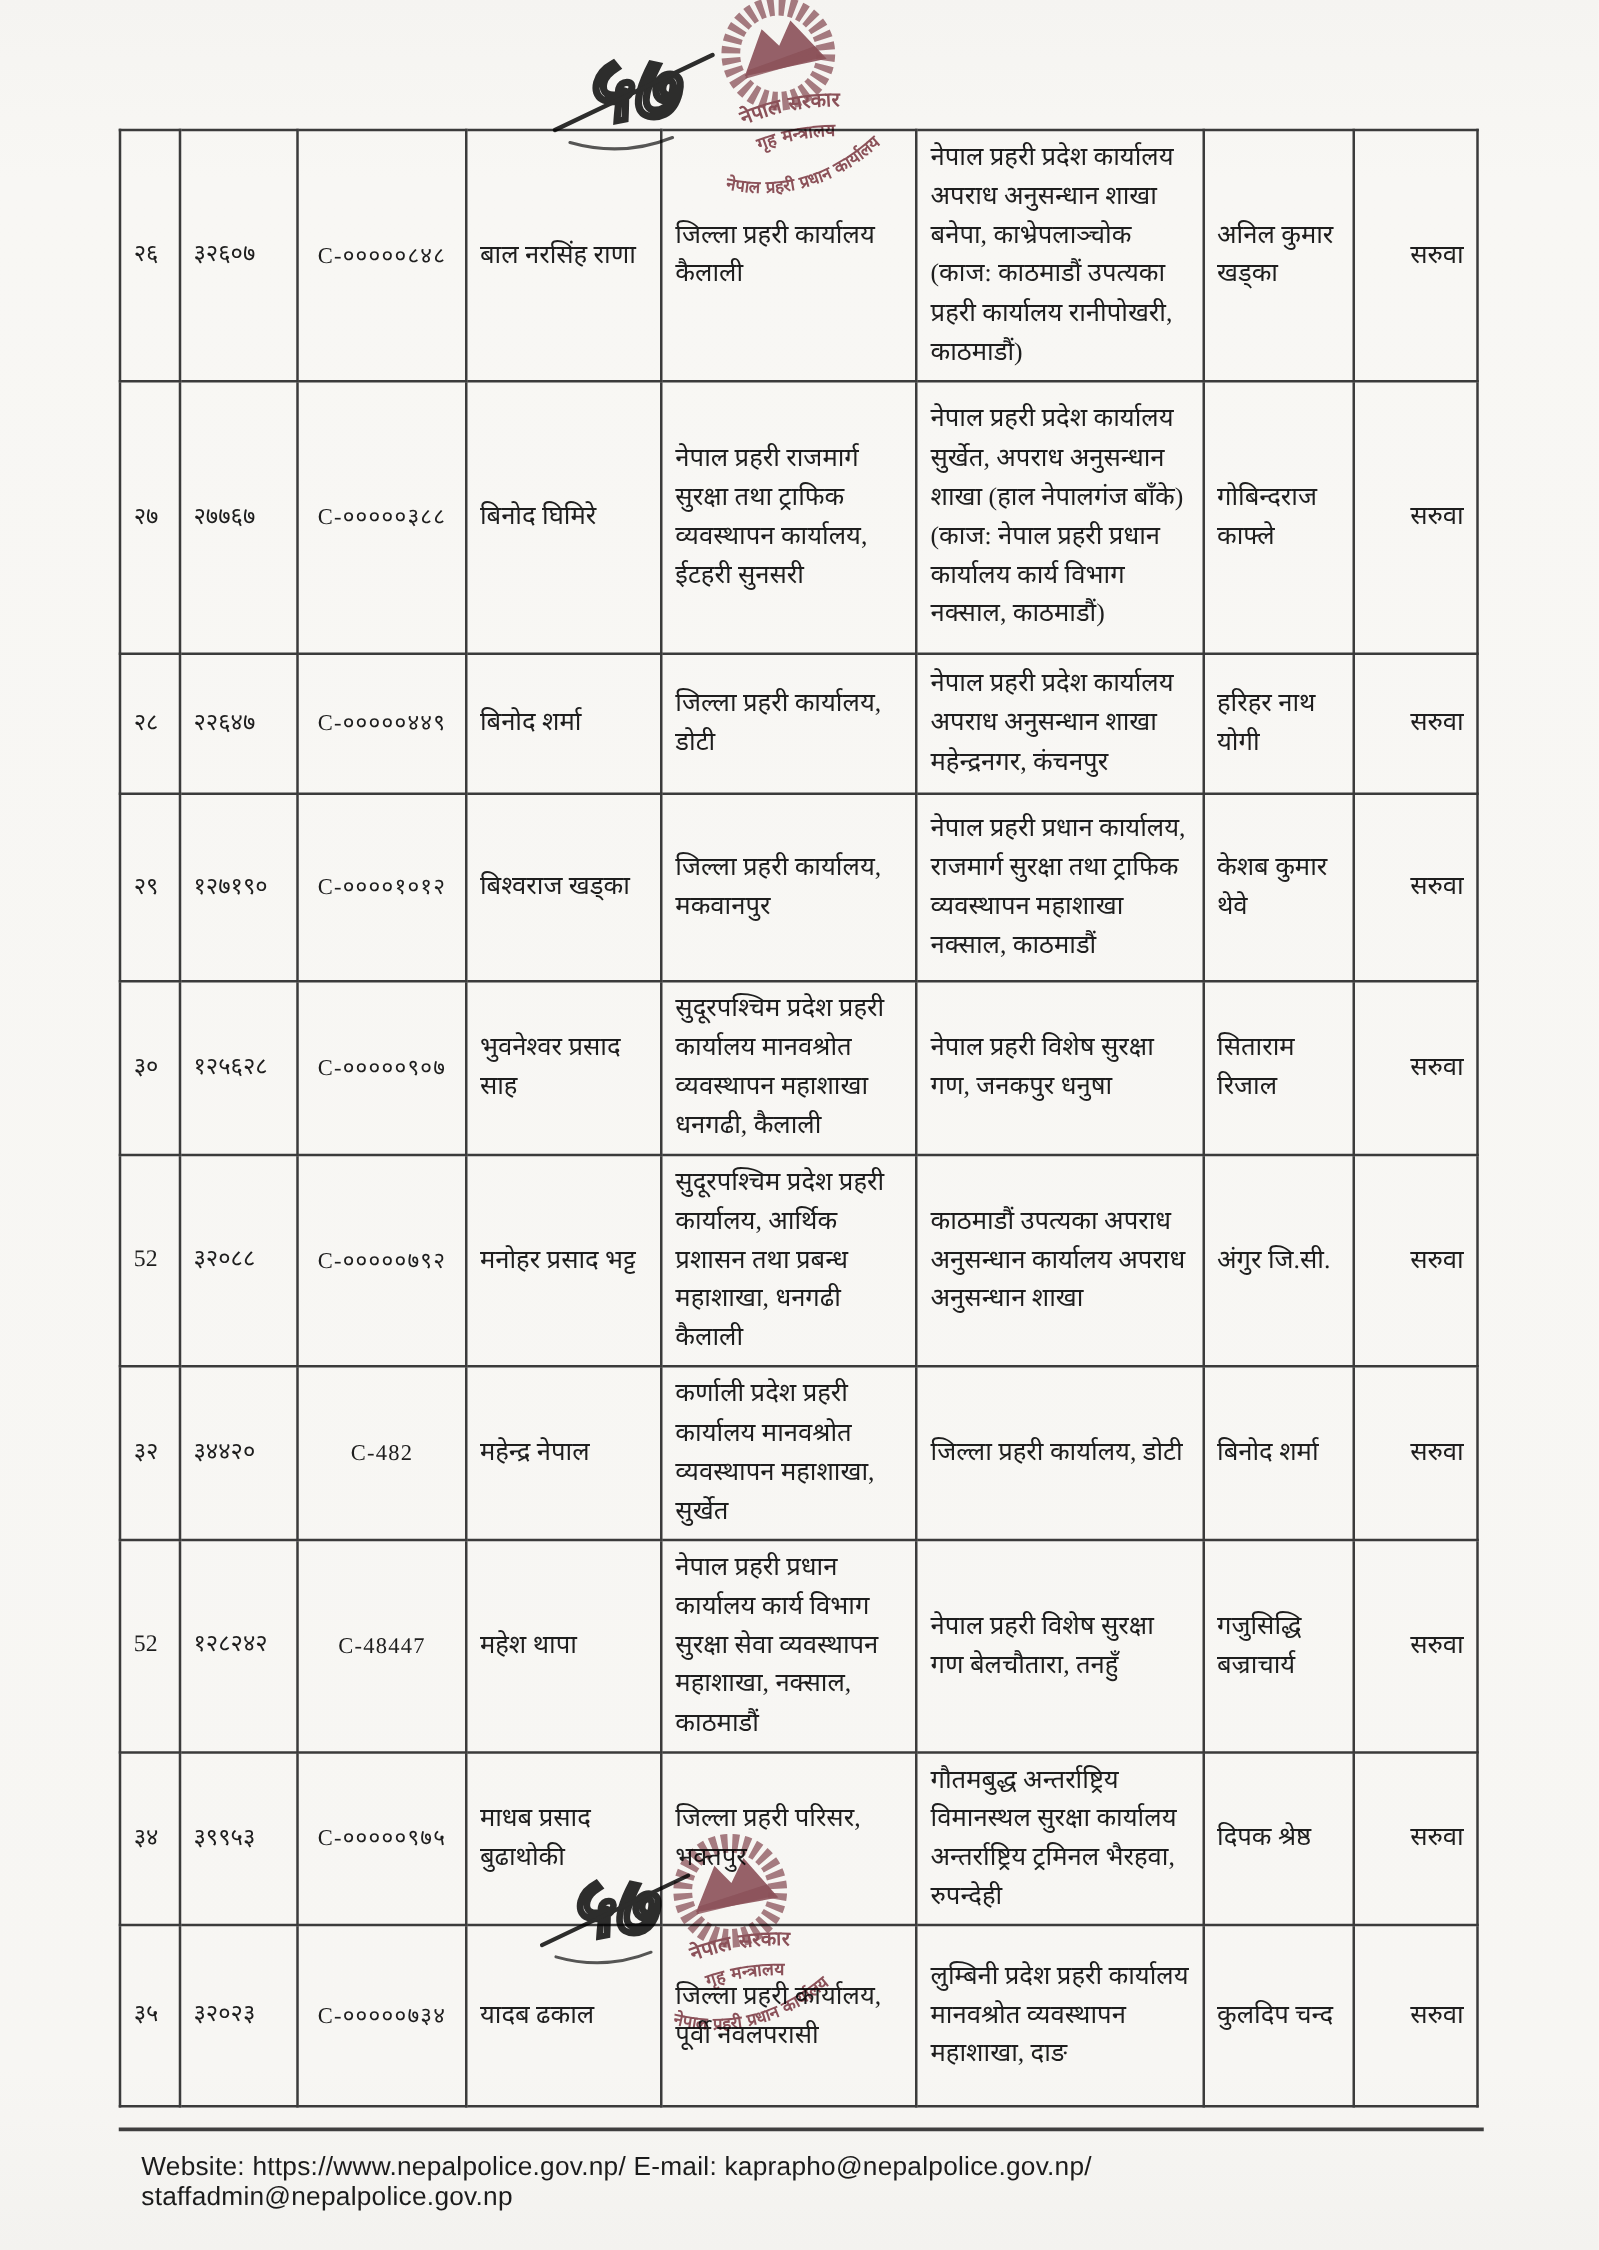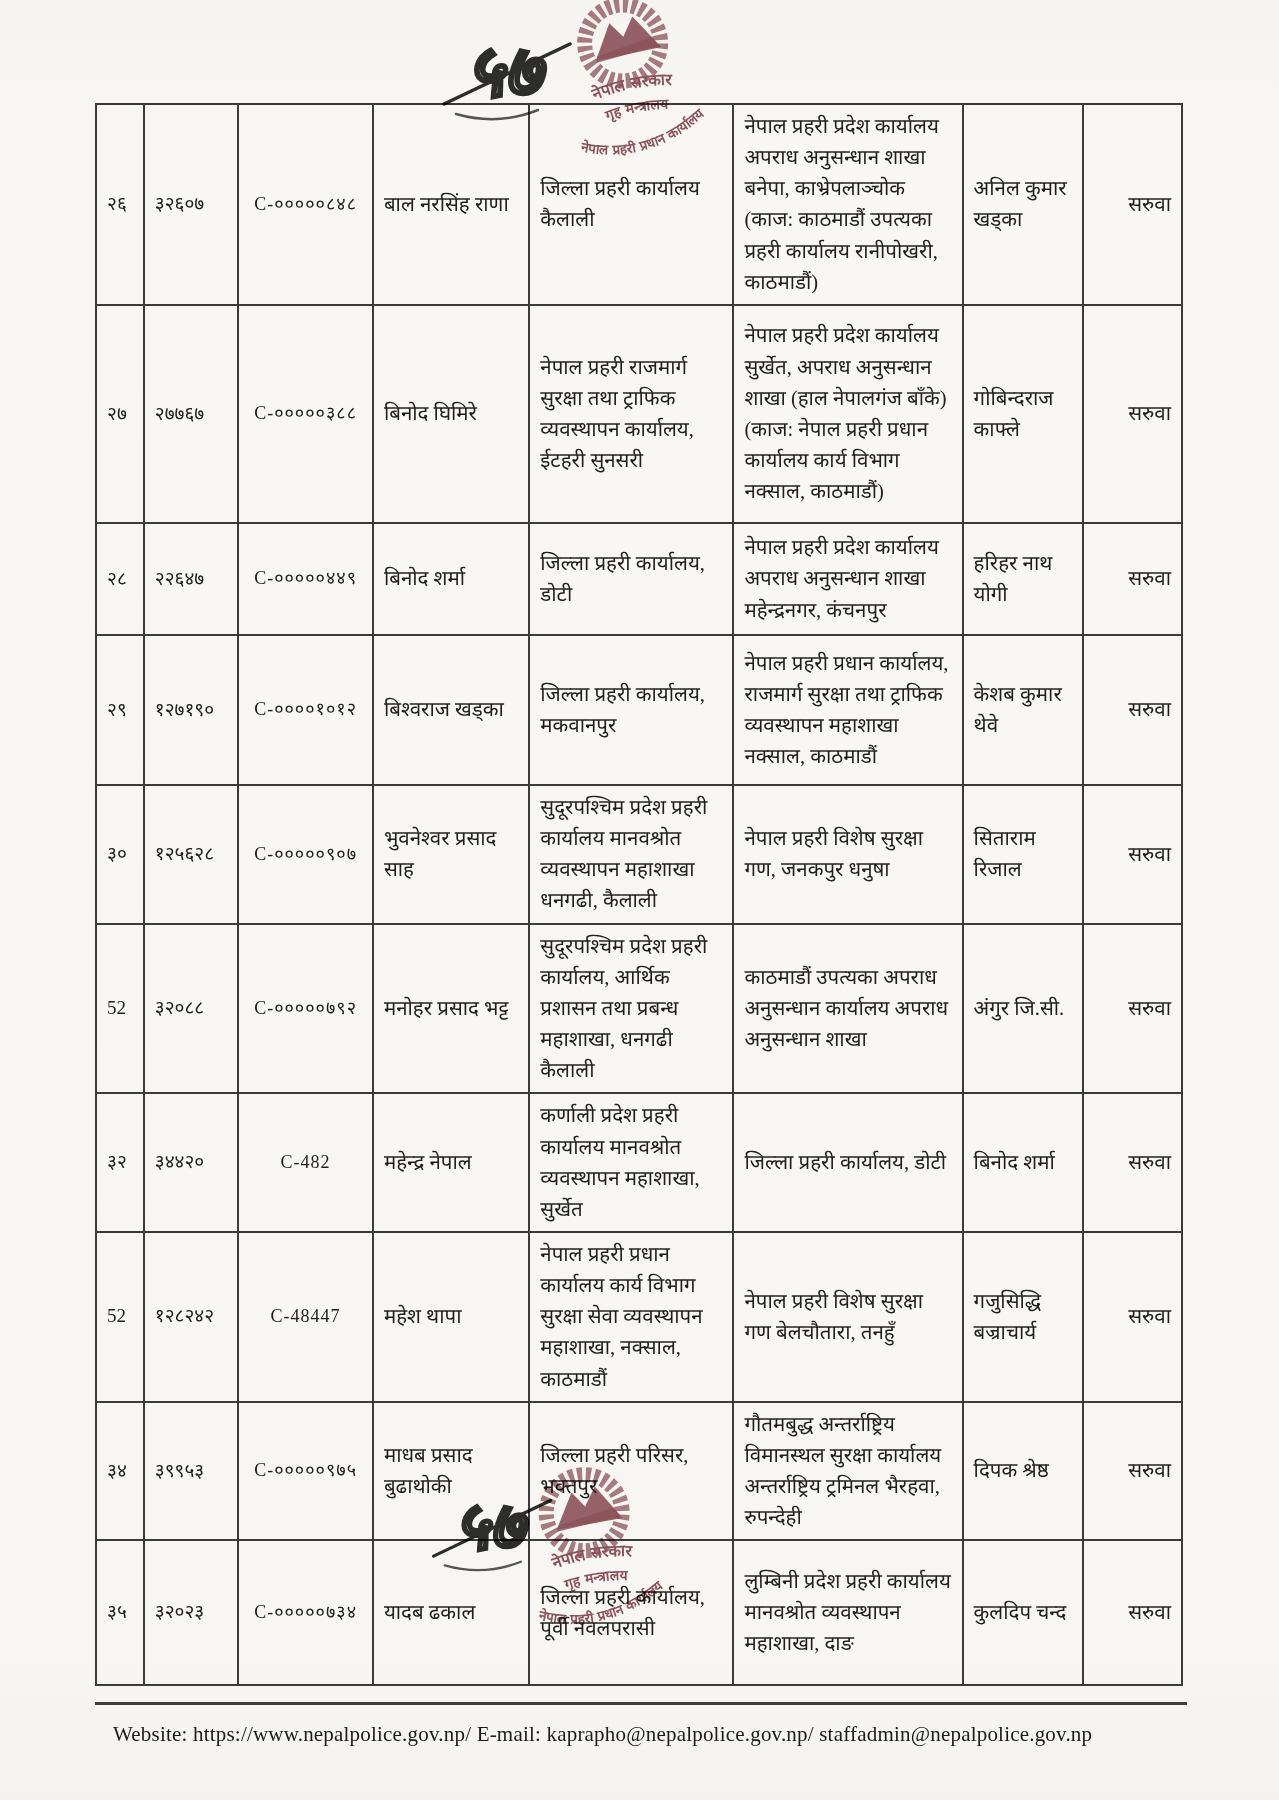--- a/index.html
+++ b/index.html
@@ -33,21 +33,21 @@
   tr.rh3{height:150px;} tr.rh4{height:122px;} tr.rh5{height:150px;}
   tr.rh6{height:138px;} tr.rh7{height:154px;} tr.rh8{height:120px;}
   tr.rh9{height:145px;}
   .footer-line{
     position:absolute;left:95px;top:1702px;width:1092px;height:0;
     border-top:3px solid #3f3f3f;
   }
   .footer-text{
     position:absolute;left:113px;top:1722px;width:1060px;
     font-size:21px;color:#1b1b1b;letter-spacing:0.2px;
-    font-family:Liberation Serif, serif;
+    font-family:Liberation Sans, sans-serif;
   }
   .stamp{
     position:absolute;
     mix-blend-mode:multiply;
     opacity:0.92;
     pointer-events:none;
   }
   .stamp-top{left:532px;top:-8px;width:200px;height:190px;transform:rotate(-12deg);}
   .stamp-bottom{left:492px;top:1462px;width:200px;height:190px;transform:rotate(-10deg);}
   .sig{

